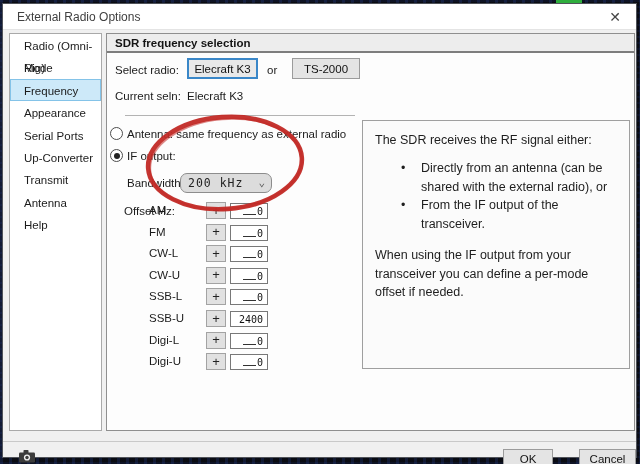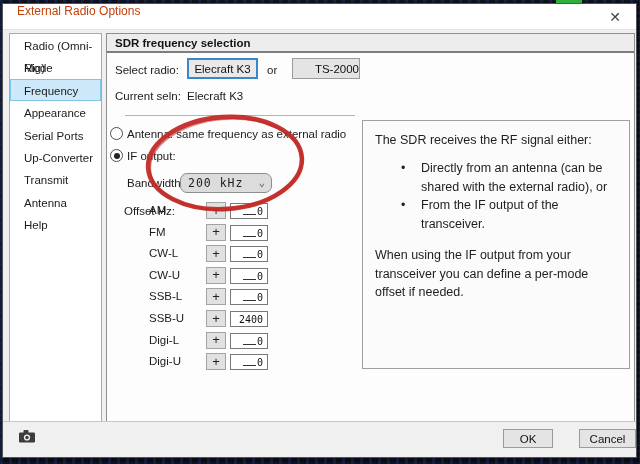--- a/index.html
+++ b/index.html
@@ -12,21 +12,21 @@
       repeating-linear-gradient(90deg, rgba(30,50,110,.35) 0 3px, rgba(5,6,10,.2) 3px 9px),
       repeating-linear-gradient(0deg, rgba(25,40,90,.3) 0 2px, rgba(8,10,16,.2) 2px 6px);
   }
   .green-sliver { position:absolute; left:556px; top:0; width:26px; height:3px; background:#2fae3e; }
 
   .window { position:absolute; left:2px; top:3px; width:635px; height:455px;
     background:#f0f0f0; border:1px solid #50535a; }
 
   .titlebar { position:absolute; left:0; top:0; width:100%; height:26px; background:#ffffff;
     border-bottom:1px solid #e4e4e4; }
-  .title-text { position:absolute; left:14px; top:0; font-size:12px; color:#c2410c; }
+  .title-text { position:absolute; left:14px; top:6px; font-size:12px; color:#404040; }
   .close-x { position:absolute; right:12px; top:4px; width:18px; height:18px; text-align:center;
     font-size:14px; line-height:18px; color:#444; cursor:default; }
 
   .sidebar { position:absolute; left:6px; top:29px; width:93px; height:398px; background:#fff;
     border:1px solid #a9a9a9; }
   .side-item { position:relative; height:22.4px; line-height:22.4px; padding-left:13px;
     font-size:11.5px; color:#1b1b1b; border:1px solid transparent; }
   .side-item.selected { background:#cde9f9; border:1px solid #84c3e8; }
 
   .main { position:absolute; left:103px; top:29px; width:529px; height:398px; background:#fdfdfd;
@@ -65,21 +65,21 @@
     border:1px solid #787878; font-family:"DejaVu Sans Mono", monospace; font-size:10px;
     text-align:right; padding:2px 4px 0 0; color:#111; }
   .num-field .ul { display:inline-block; width:13px; height:7px; border-bottom:1px solid #333; margin-right:1px; }
 
   .infobox { position:absolute; left:255px; top:86px; width:268px; height:249px; background:#fbfbfb;
     border:1px solid #9f9f9f; padding:10px 12px; font-size:12.5px; color:#1e1e1e; line-height:1.5; }
   .infobox ul { list-style:none; margin:9px 0 12px 0; }
   .infobox li { position:relative; padding-left:46px; }
   .infobox li::before { content:"•"; position:absolute; left:26px; }
 
-  .footer { position:absolute; left:0; bottom:0; width:100%; height:36px; background:#f0f0f0;
+  .footer { position:absolute; left:0; bottom:0; width:100%; height:16px; background:#f0f0f0;
     border-top:1px solid #c9c9c9; }
   .footer .btn { top:7px; height:19px; font-size:11.5px; line-height:16px; }
   .camera { position:absolute; left:16px; top:7px; }
 
   .annotation-svg { position:absolute; left:120px; top:100px; z-index:8; pointer-events:none; }
 </style>
 </head>
 <body>
 
 <div class="screen">
@@ -105,21 +105,21 @@
       </div>
 
     <div class="main">
       <div class="section-header">
         <span>SDR frequency selection</span>
       </div>
 
       <span class="lbl" style="left:8px; top:30px;">Select radio:</span>
       <button class="btn focused" style="left:80px; top:24px; width:71px; height:21px;">Elecraft K3</button>
       <span class="lbl" style="left:160px; top:30px;">or</span>
-      <button class="btn" style="left:185px; top:24px; width:68px; height:21px;text-align:right;">TS-2000</button>
+      <button class="btn" style="left:185px; top:24px; width:68px; height:21px;">TS-2000</button>
 
       <span class="lbl" style="left:8px; top:56px;">Current seln:</span>
       <span class="lbl" style="left:80px; top:56px;">Elecraft K3</span>
 
       <div class="hr" style="left:18px; top:81px; width:230px;"></div>
 
       <span class="radio" style="left:3px; top:93px;"></span>
       <span class="lbl" style="left:20px; top:94px;">Antenna: same frequency as external radio</span>
 
       <span class="radio on" style="left:3px; top:115px;"></span>

